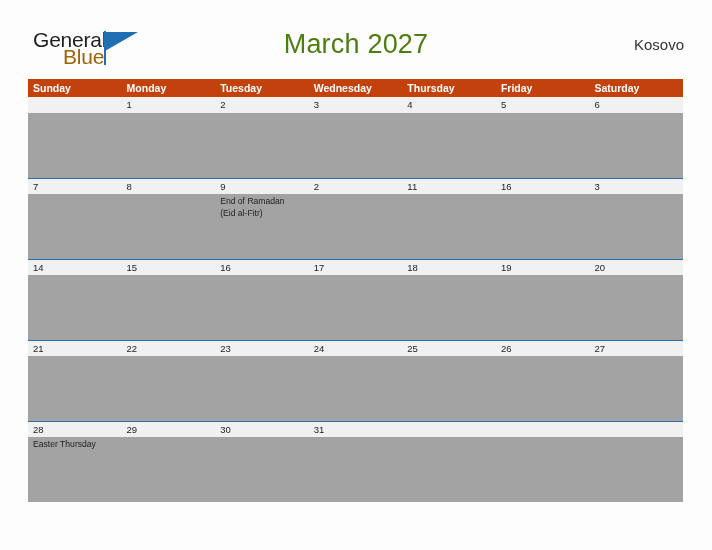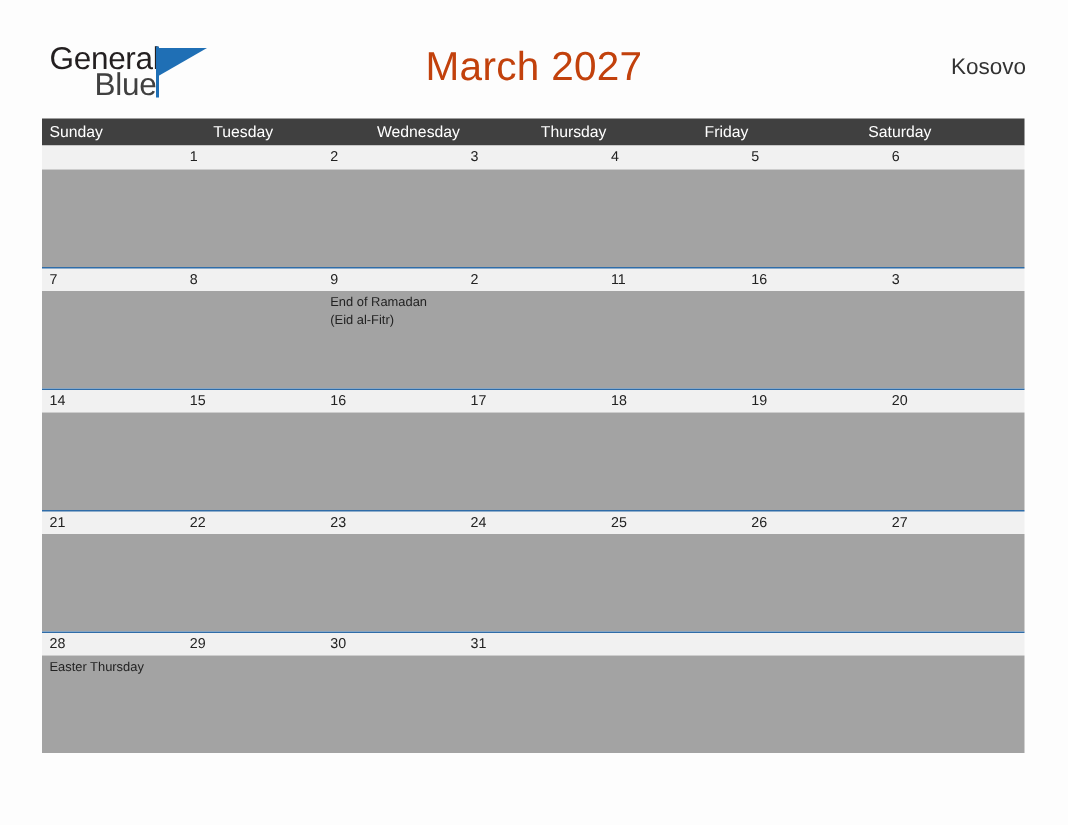--- a/index.html
+++ b/index.html
@@ -45,21 +45,21 @@
     font-size: 21px;
     color: #231f20;
     letter-spacing: -0.2px;
     font-family: "Liberation Sans", sans-serif;
   }
   .logo-blue {
     position: absolute;
     left: 35px;
     top: 17px;
     font-size: 21px;
-    color: #404040;
+    color: #a16207;
     letter-spacing: -0.2px;
     font-family: "Liberation Sans", sans-serif;
   }
   .logo-flag {
     position: absolute;
     left: 77px;
     top: 4px;
     width: 0;
     height: 0;
     border-top: 19px solid #1f6fb5;
@@ -74,21 +74,21 @@
     background: #1f6fb5;
   }
 
   .cal-title {
     position: absolute;
     left: 0;
     top: 0;
     width: 656px;
     text-align: center;
     font-size: 27px;
-    color: #c2410c;
+    color: #4d7c0f;
     font-family: "Liberation Sans", sans-serif;
     font-weight: normal;
     line-height: 40px;
     letter-spacing: 0.2px;
   }
 
   .cal-location {
     position: absolute;
     right: 0;
     top: 0;
@@ -102,22 +102,23 @@
   
   .calendar {
     position: absolute;
     left: 28px;
     top: 79px;
     width: 655px;
   }
 
   .dow-row {
     display: flex;
-    background: #404040;
+    background: #c2410c;
     height: 18px;
+    font-weight: bold;
   }
   .dow-cell {
     flex: 1 1 0;
     color: #ffffff;
     font-size: 10.5px;
     line-height: 18px;
     padding-left: 5px;
     font-family: "Liberation Sans", sans-serif;
     white-space: nowrap;
     overflow: hidden;
@@ -177,20 +178,21 @@
 
     <div class="cal-title">March 2027</div>
 
     <div class="cal-location">Kosovo</div>
   </div>
 
   <div class="calendar">
 
     <div class="dow-row">
       <div class="dow-cell">Sunday</div>
+      <div class="dow-cell">Monday</div>
       <div class="dow-cell">Tuesday</div>
       <div class="dow-cell">Wednesday</div>
       <div class="dow-cell">Thursday</div>
       <div class="dow-cell">Friday</div>
       <div class="dow-cell">Saturday</div>
     </div>
 
     <div id="weeks-container">
         <div class="week">
           <div class="week-datebar">

